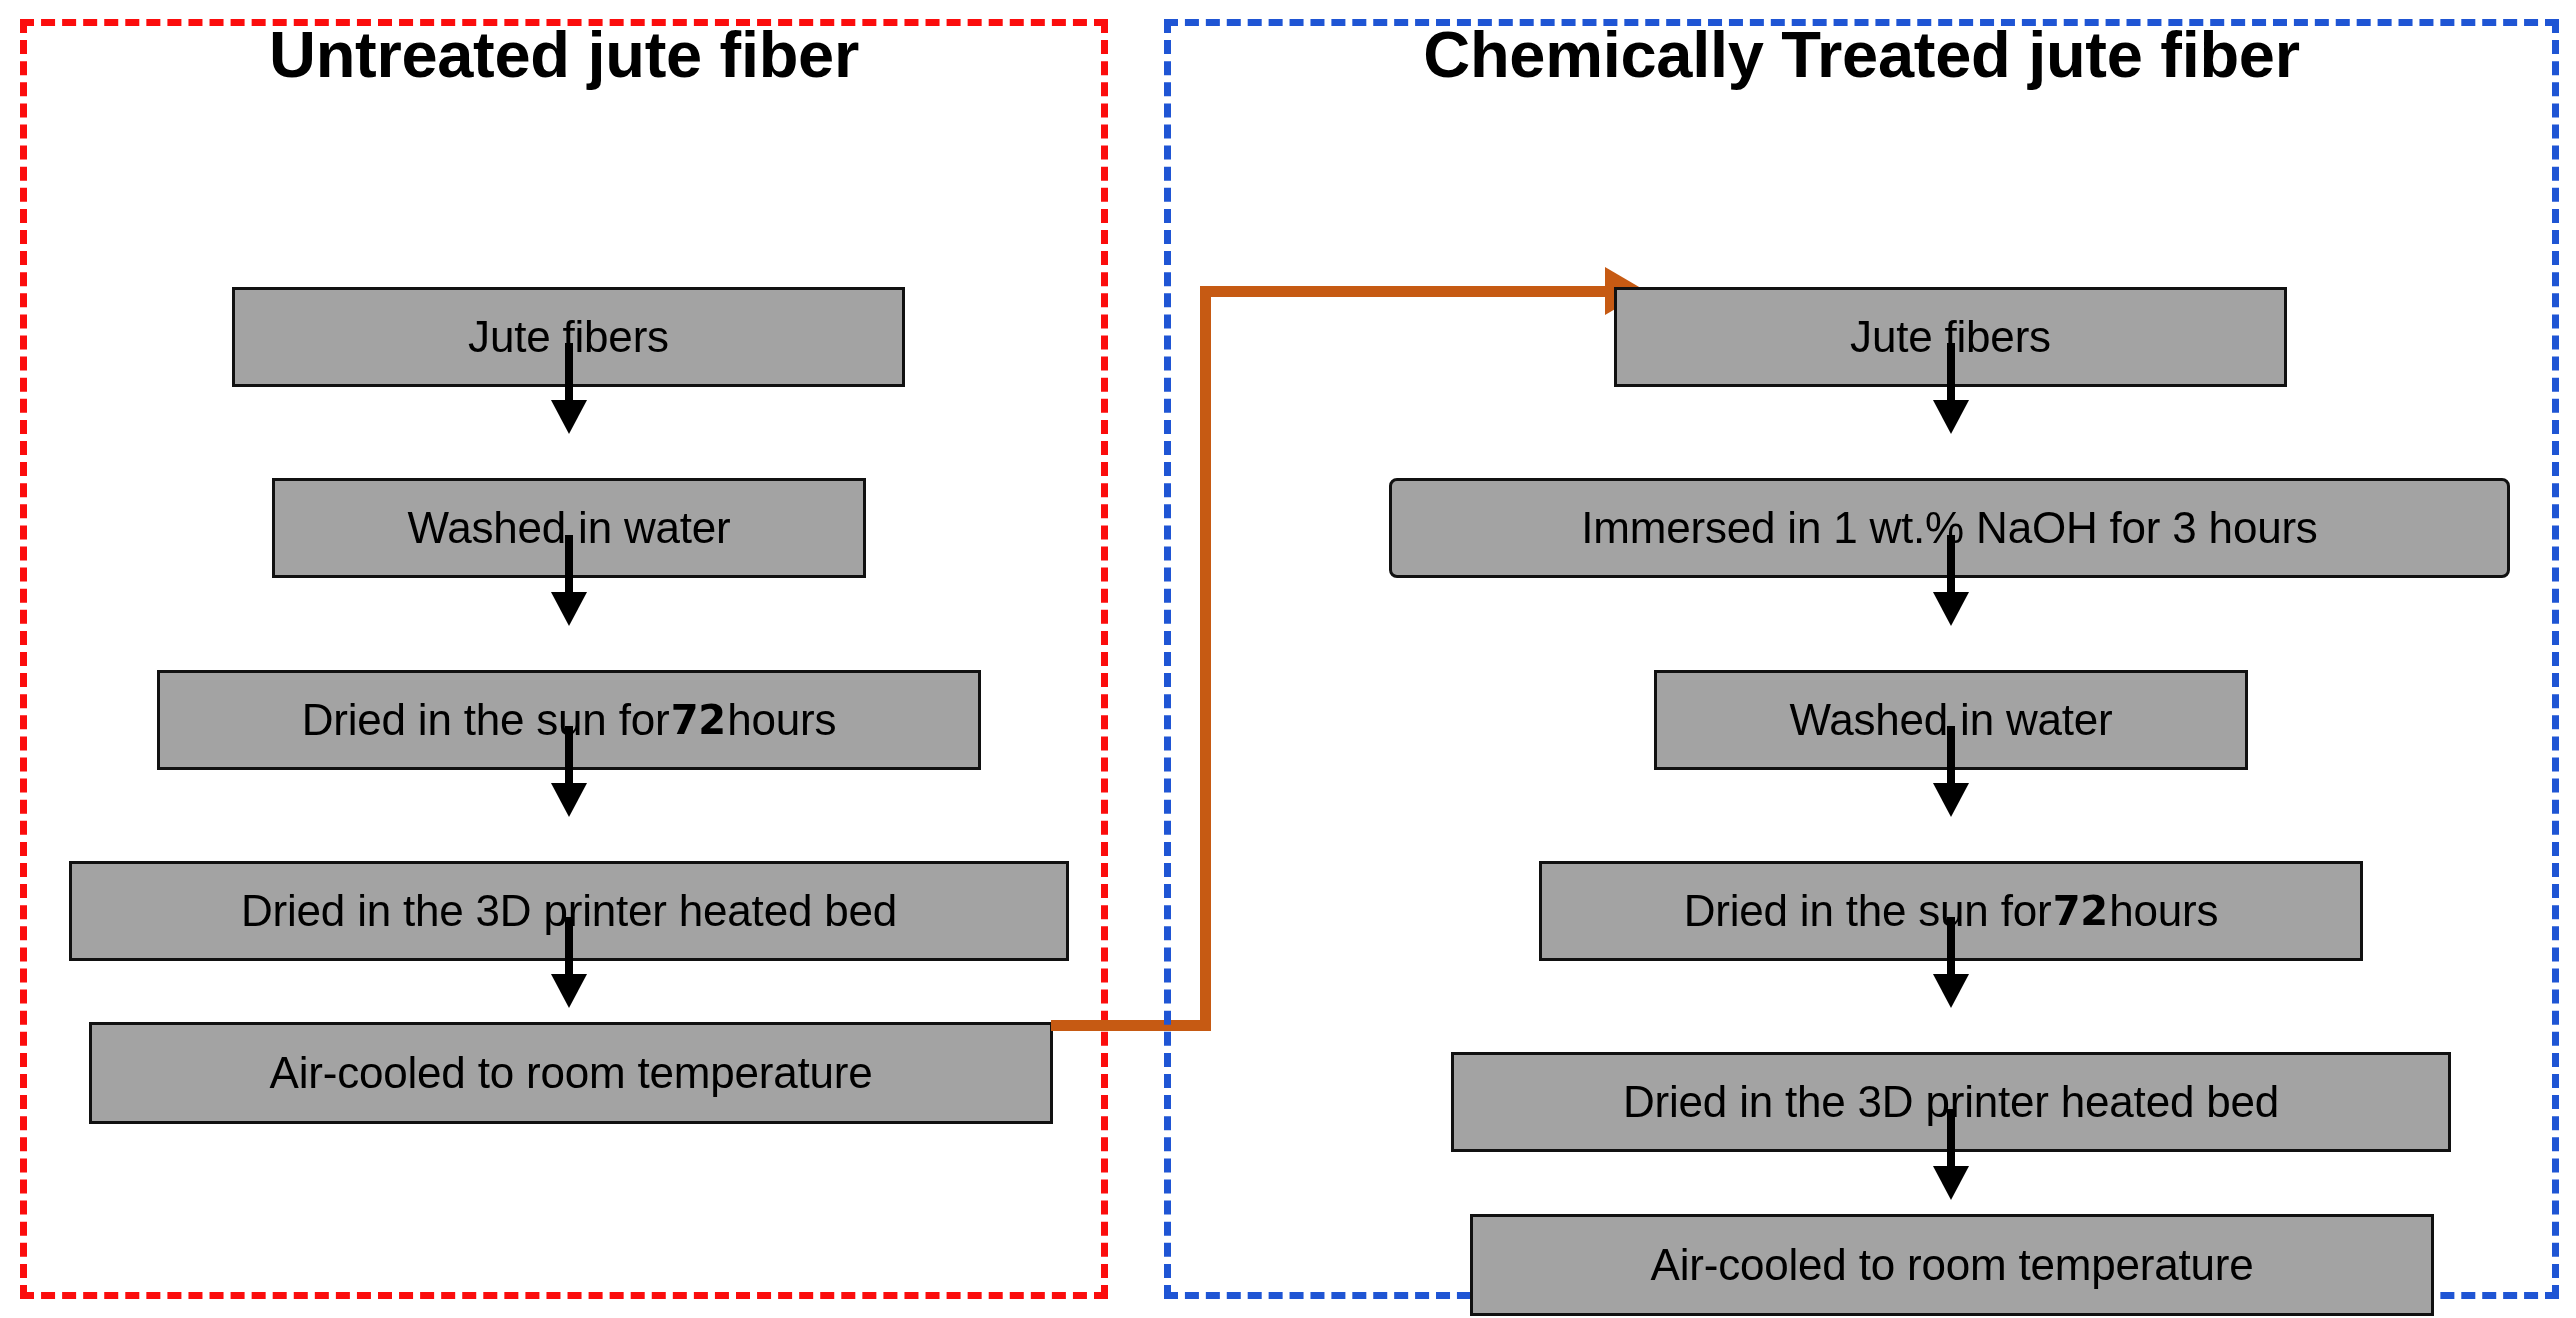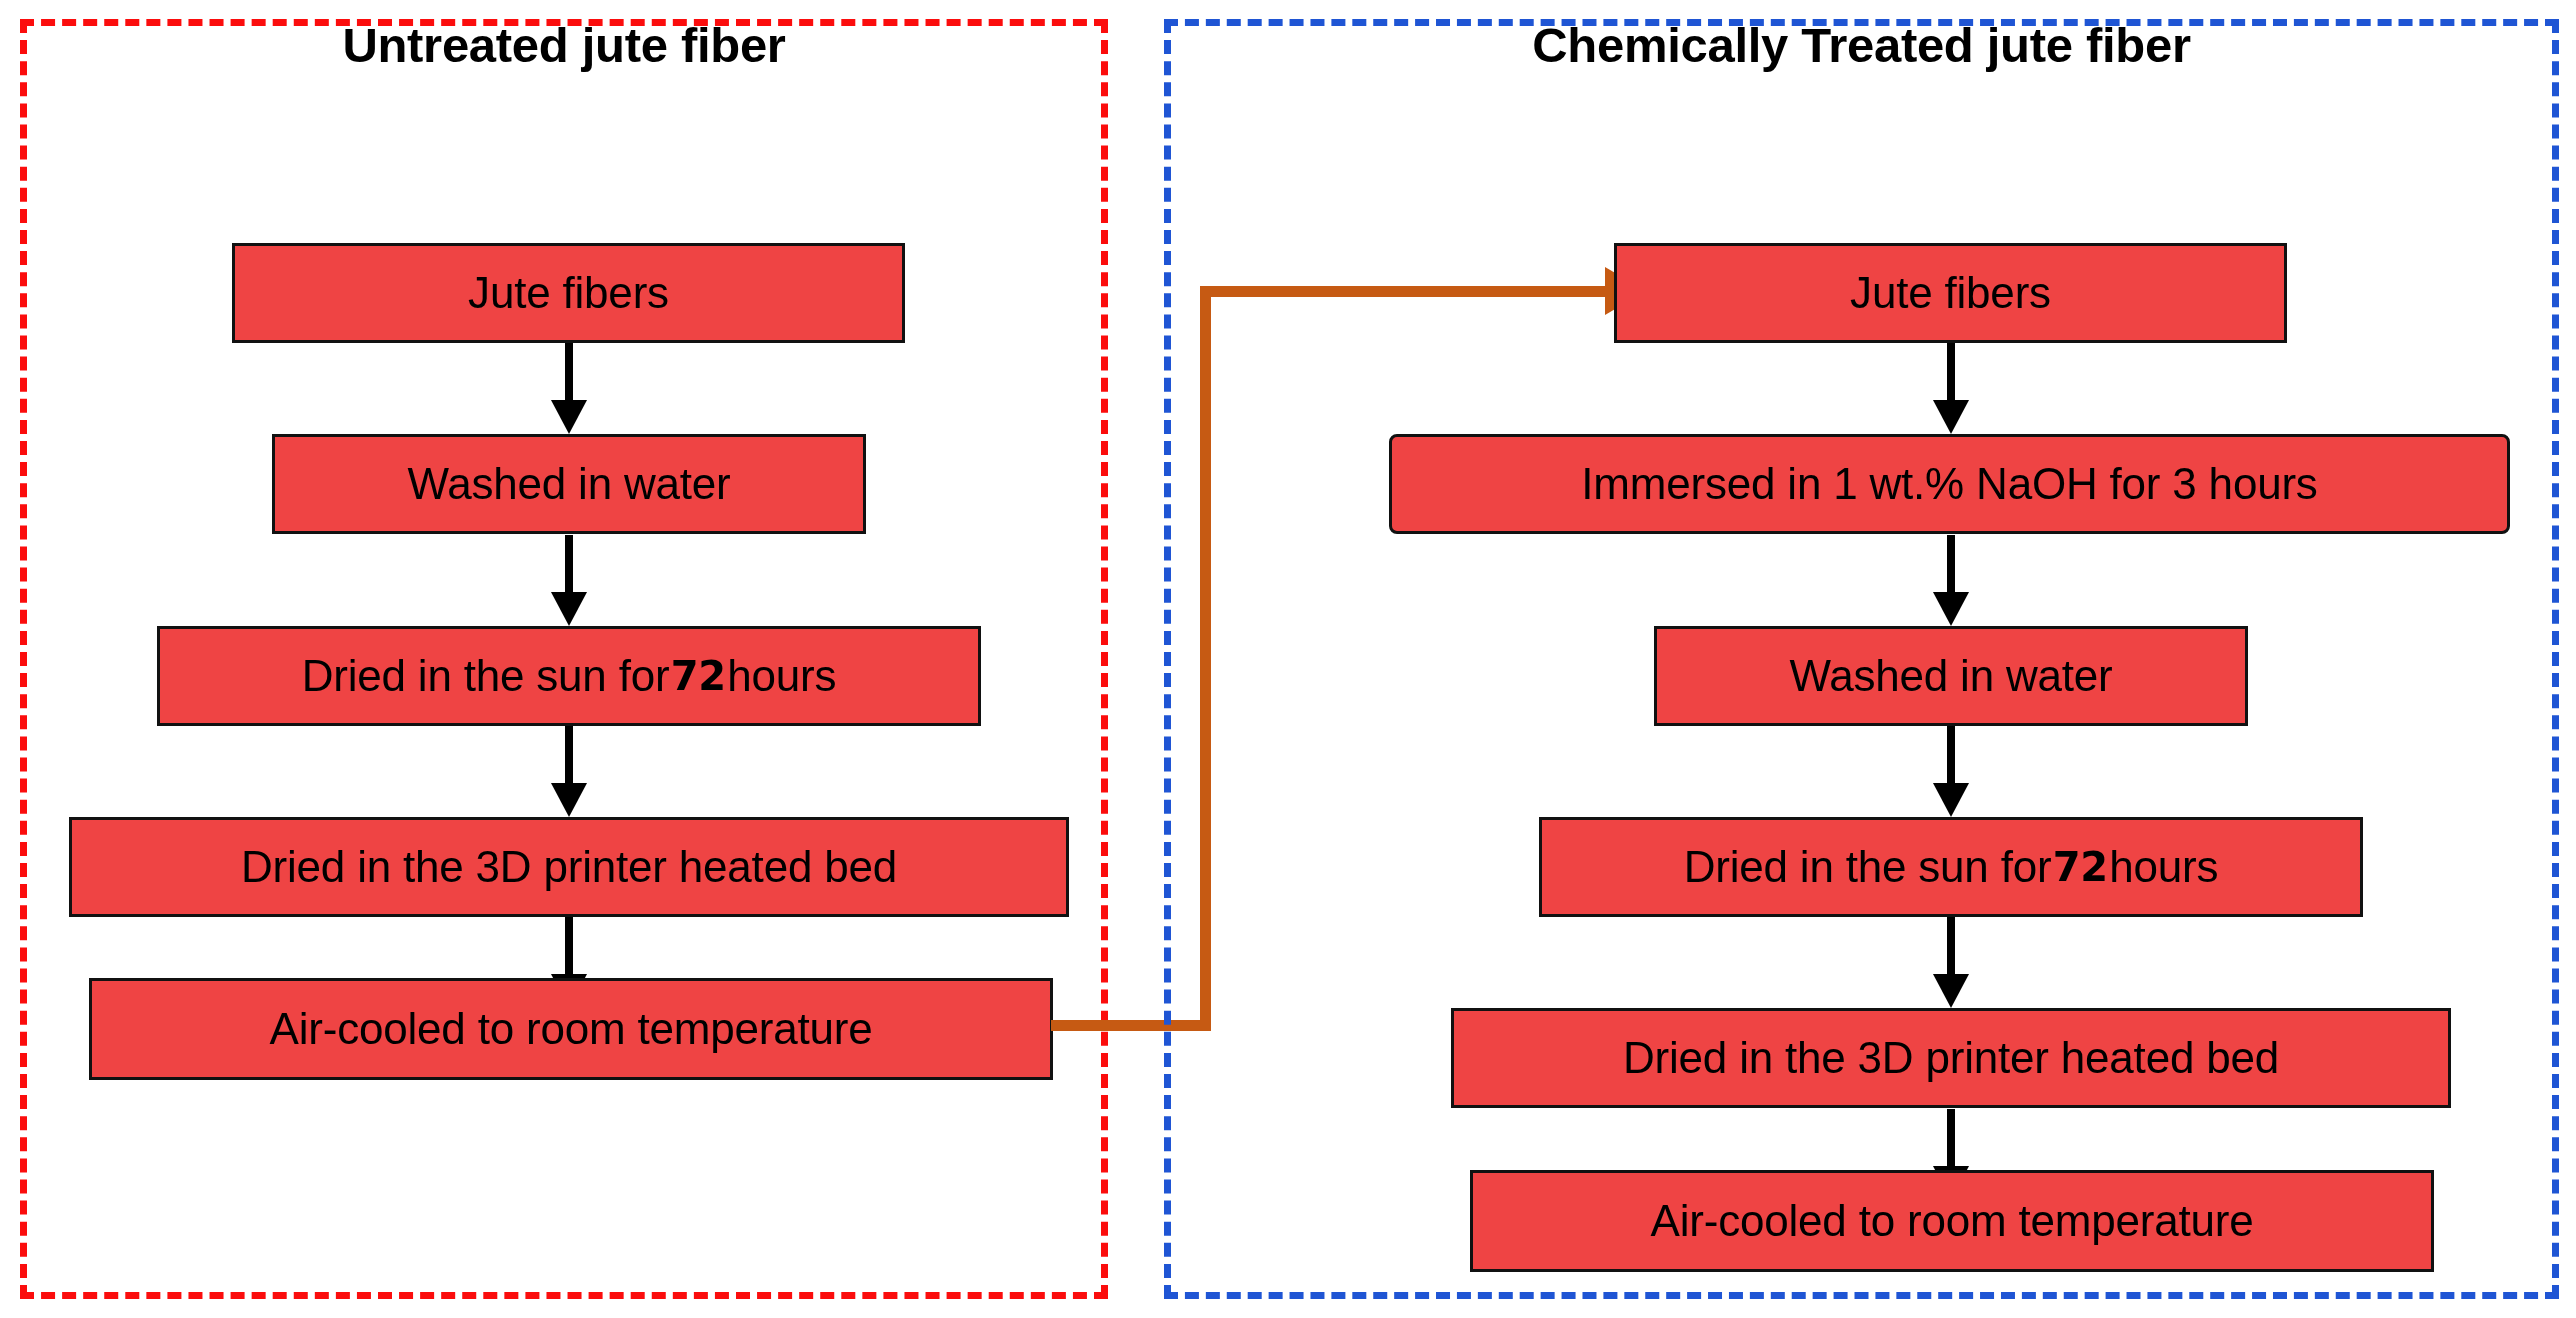--- a/index.html
+++ b/index.html
@@ -37,43 +37,44 @@
     width: 1395px;
     height: 1280px;
     border: 7.3px dashed #1f55d4;
   }
 
   
   .panel-title {
     position: absolute;
     text-align: center;
     font-weight: bold;
-    font-size: 49px;
+    font-size: 65px;
     letter-spacing: -0.3px;
     color: #000000;
     white-space: nowrap;
     font-family: "Liberation Sans", sans-serif;
   }
   .title-untreated { left: 20px; top: 17px; width: 1088px; }
   .title-treated   { left: 1164px; top: 17px; width: 1395px; }
 
   
   .pbox {
     position: absolute;
     box-sizing: border-box;
     border: 3.3px solid #111111;
-    background: #ef4444;
+    background: #a3a3a3;
     display: flex;
     align-items: center;
     justify-content: center;
     color: #000000;
     font-size: 44px;
     letter-spacing: -0.2px;
     white-space: nowrap;
     font-family: "Liberation Sans", sans-serif;
+    margin-top: 44px;
   }
   .pbox .num {
     font-weight: bold;
     font-family: "DejaVu Sans", sans-serif;
     font-size: 40px;
     padding: 0 1.3px;
   }
 
   
   .varrow {

